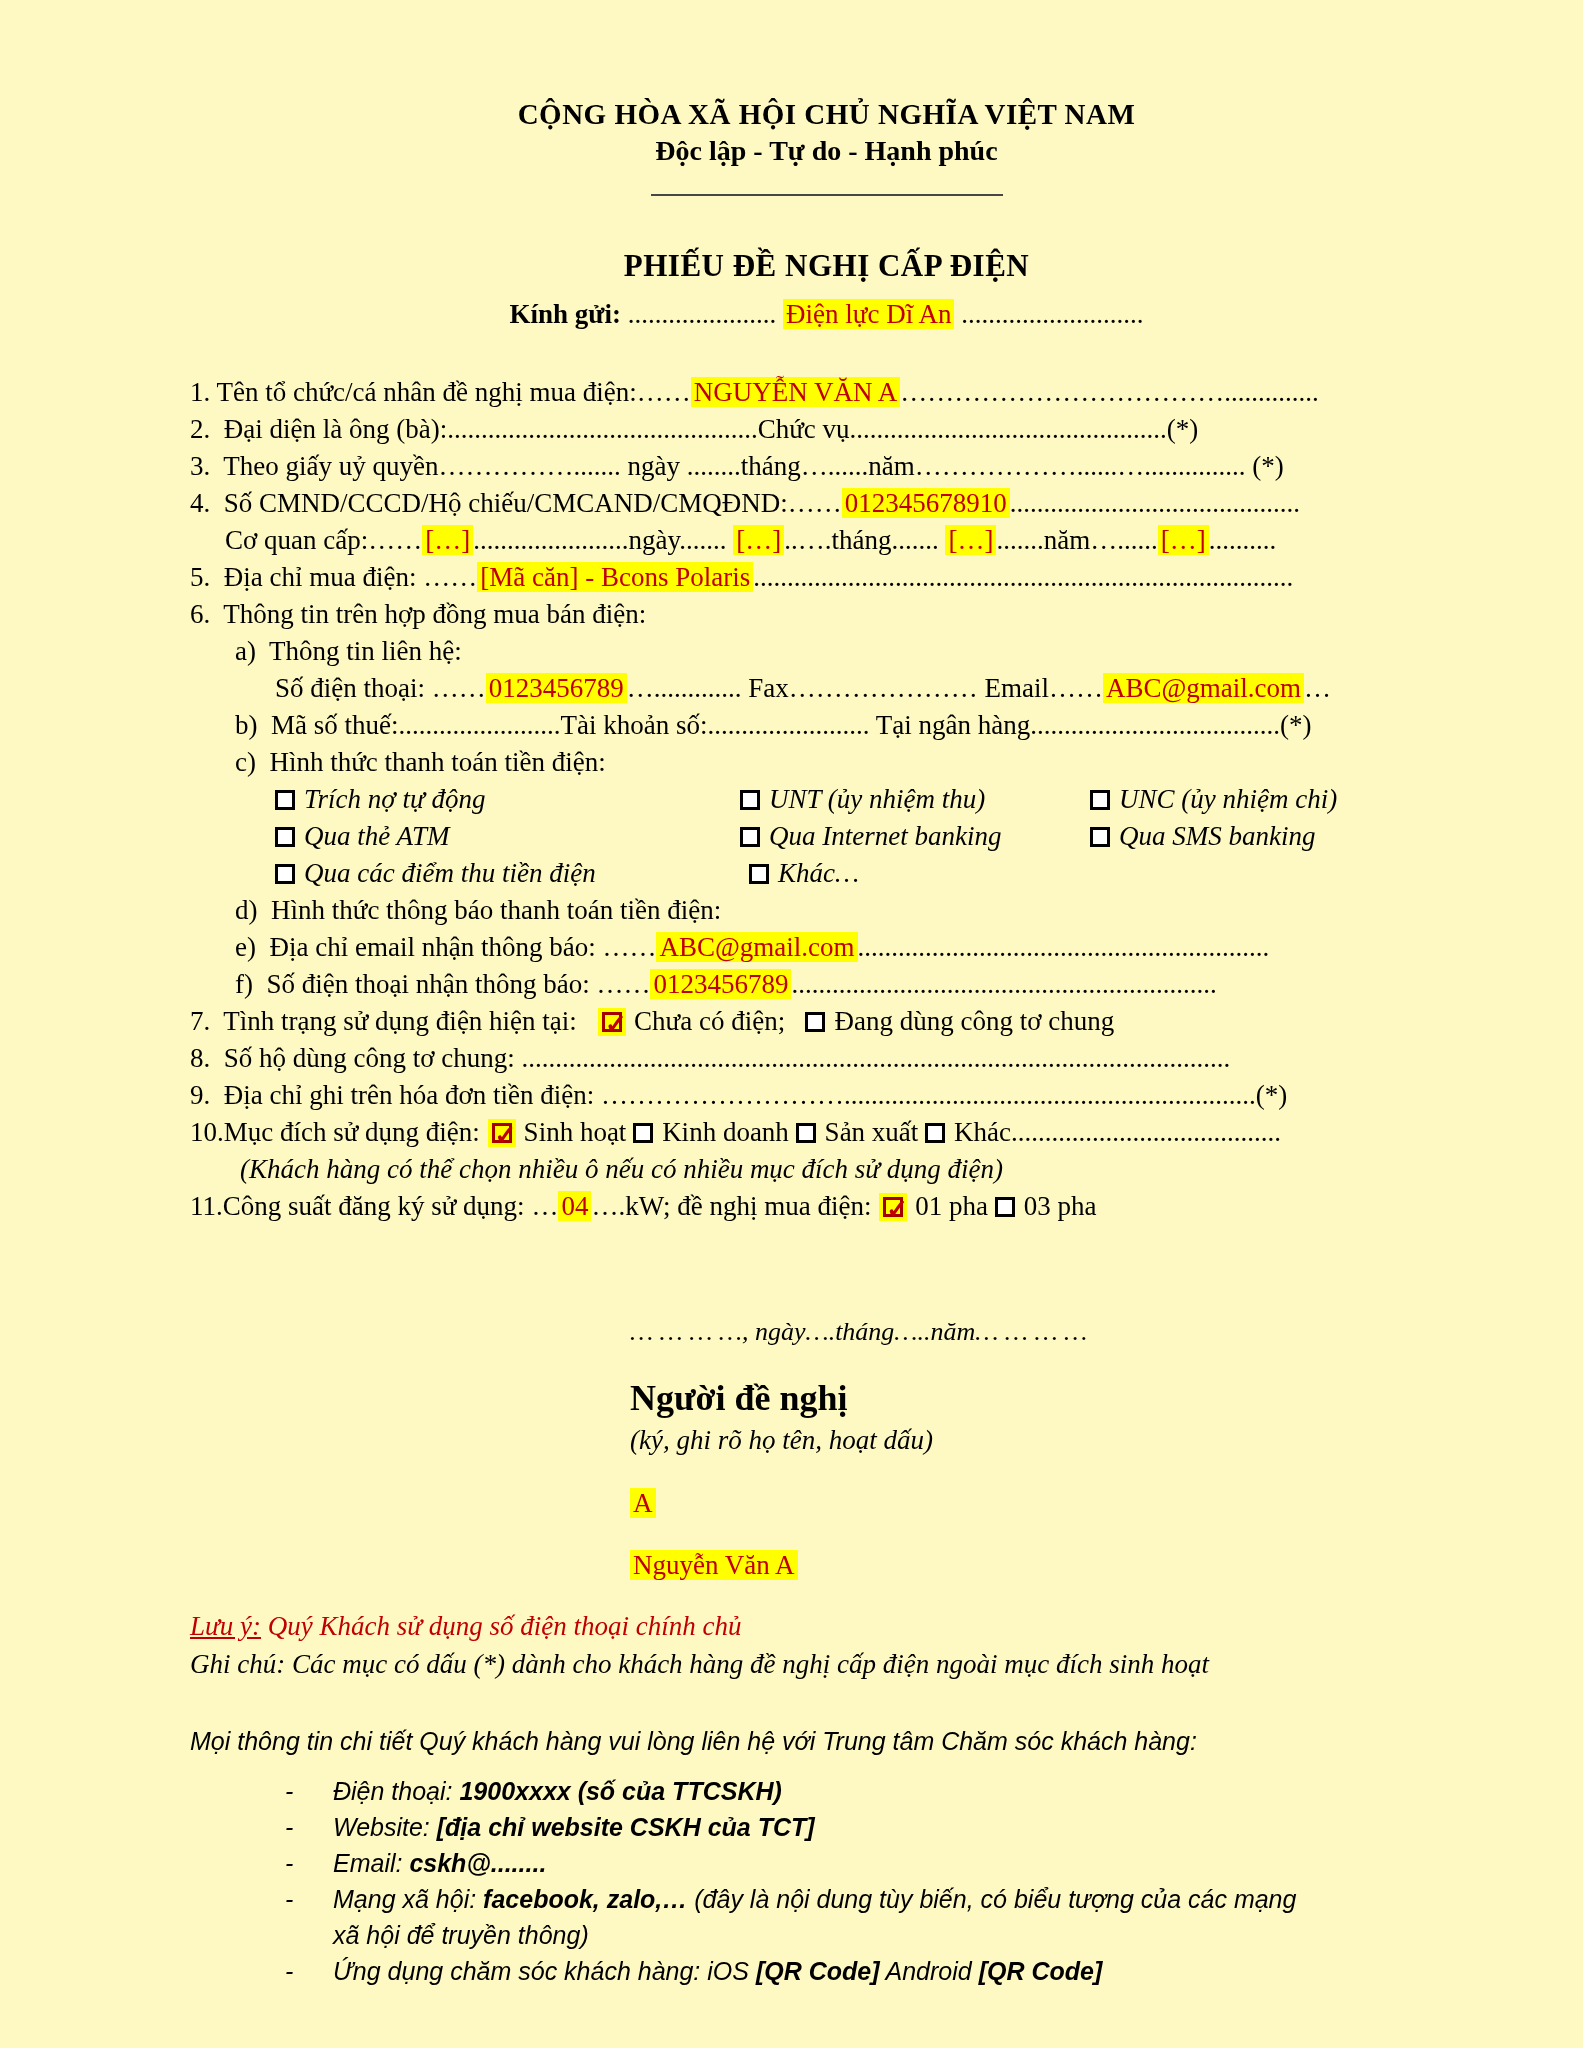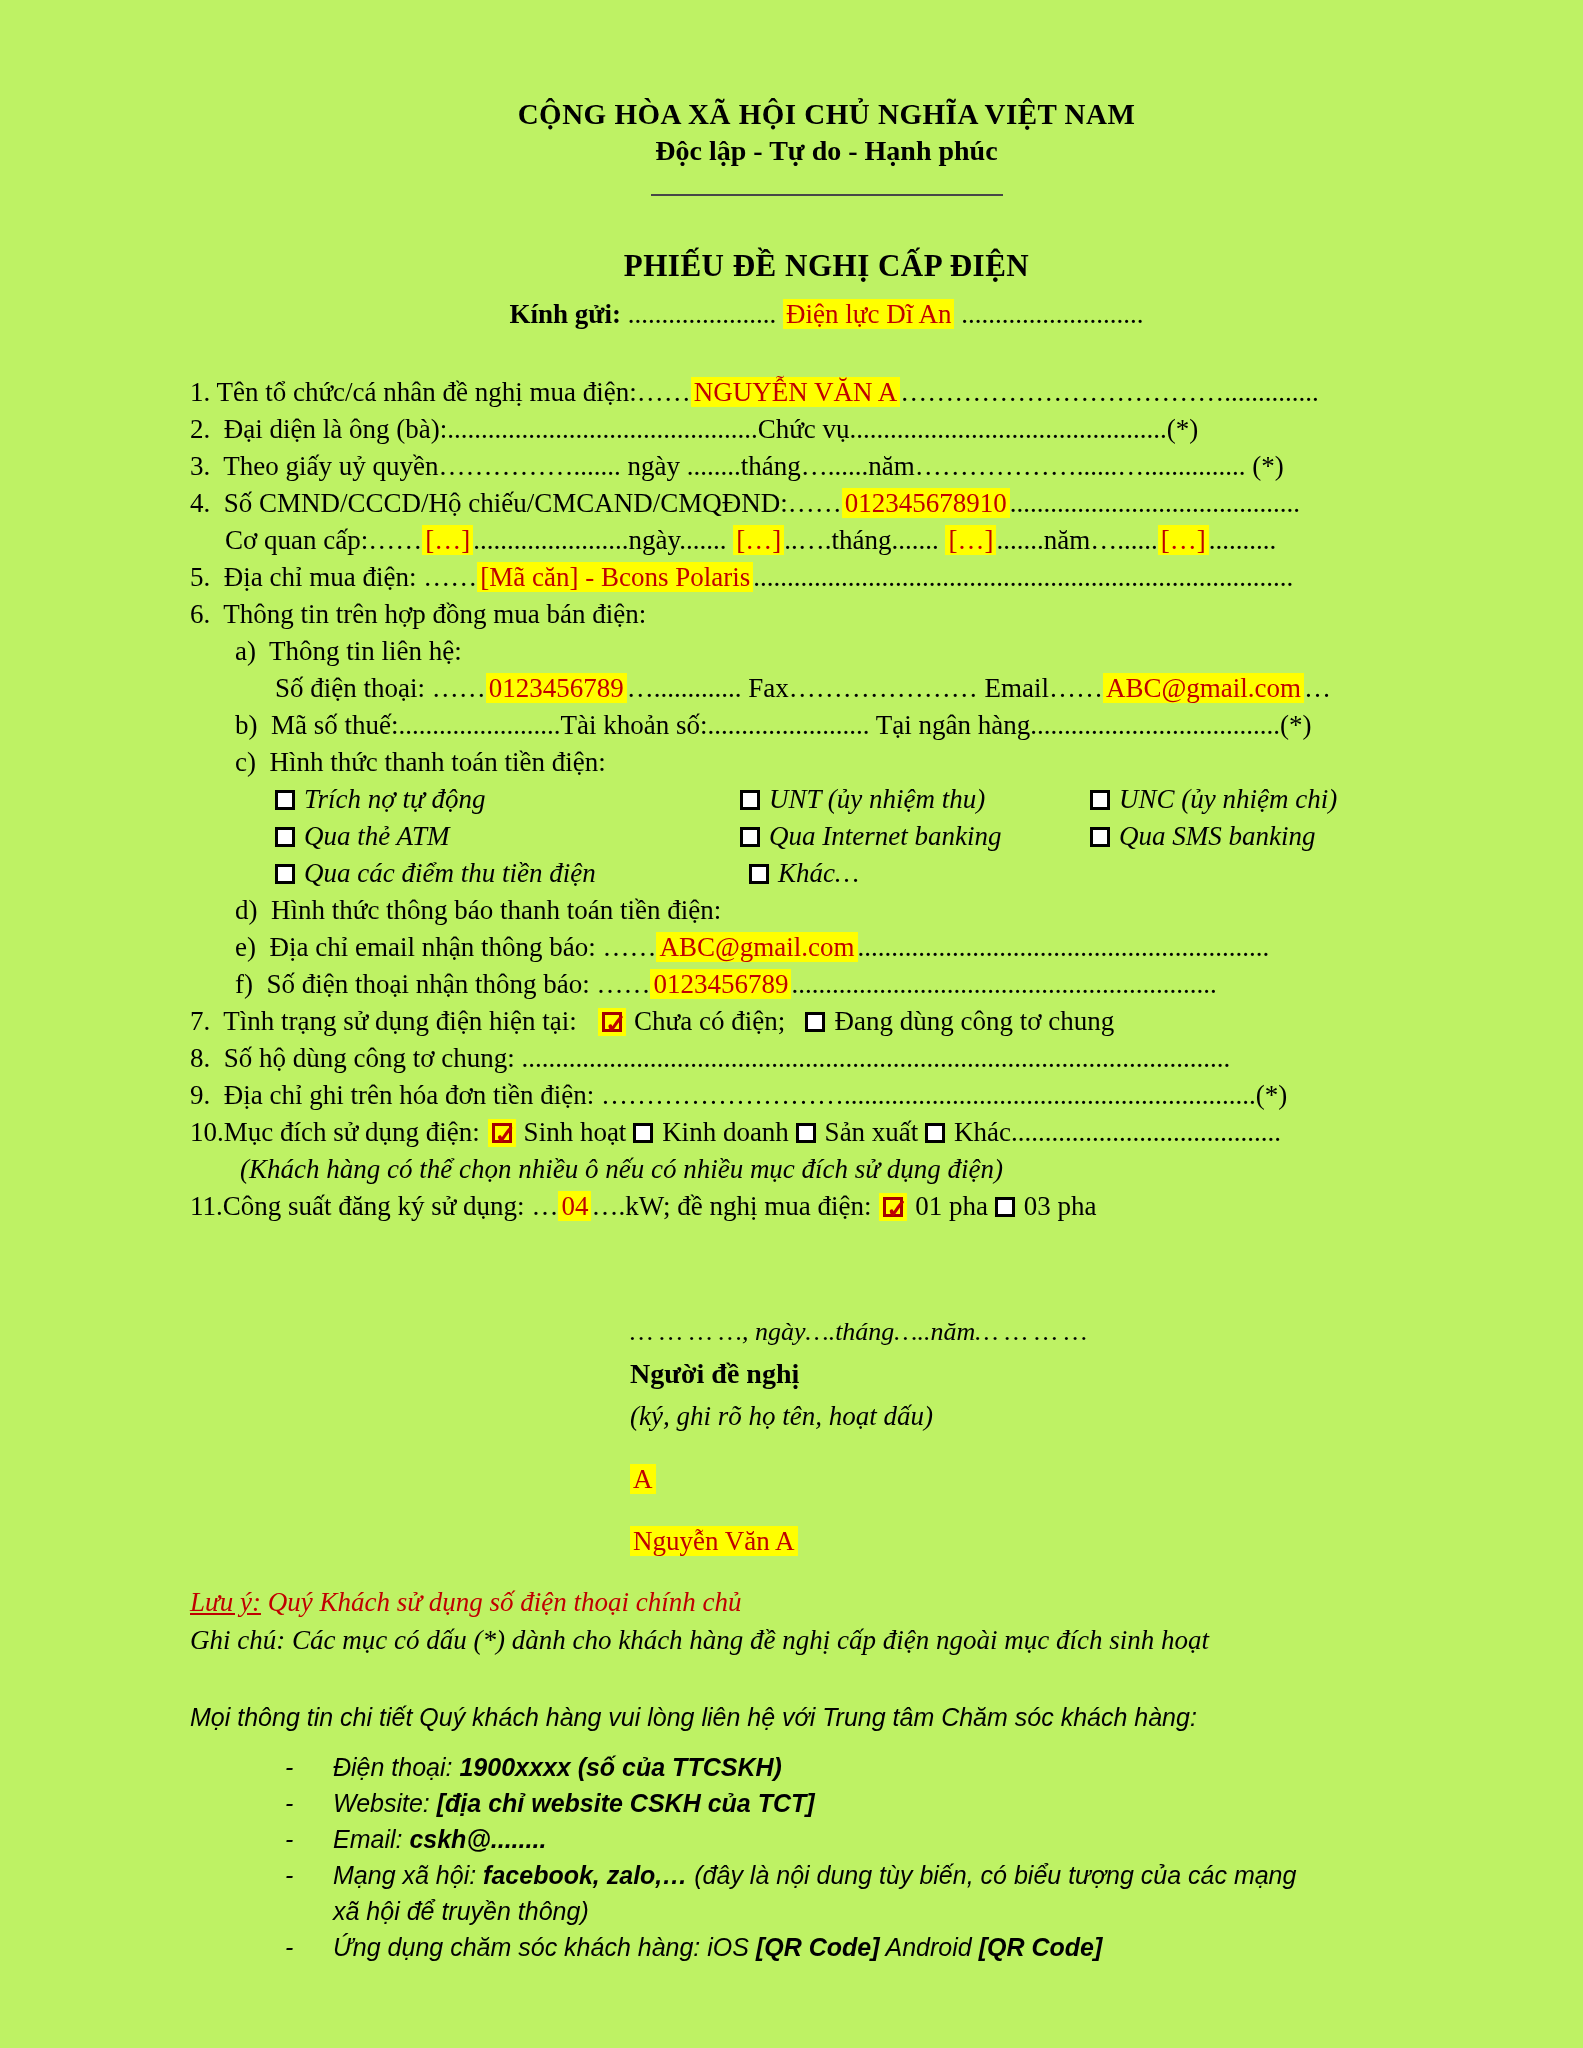--- a/index.html
+++ b/index.html
@@ -1,18 +1,18 @@
 <!DOCTYPE html>
 <html><head>
 <meta charset="utf-8">
 <style>
   html,body { margin:0; padding:0; background:#888; }
   .page {
     position:relative; width:1583px; height:2048px; margin:0 auto;
-    background:#bef264; overflow:hidden; box-sizing:border-box;
+    background:#fef9c3; overflow:hidden; box-sizing:border-box;
     padding:96px 150px 0 190px;
     font-family:"Liberation Serif", serif; color:#000;
   }
   .centered { text-align:center; margin-left:30px; }
   .country { font-size:29px; font-weight:bold; line-height:36px; letter-spacing:0.5px; }
   .motto   { font-size:28px; font-weight:bold; line-height:34px; margin-top:2px; }
   .sep     { width:352px; height:2px; background:#474747; margin:26px auto 0; }
   .doc-title { font-size:31px; font-weight:bold; line-height:40px; margin-top:50px; letter-spacing:0.5px; }
   .kinh-gui  { font-size:27px; line-height:40px; margin-top:8px; }
   .kinh-gui .lbl { font-weight:bold; }
@@ -31,21 +31,21 @@
   .cb { display:inline-block; width:20px; height:20px; border:3px solid #000;
         background:#fff; box-sizing:border-box; vertical-align:-2px; margin-right:9px; }
   .cb.checked { border-color:#a50000; background:#ffff00; position:relative;
                 box-shadow:0 0 0 4px #ffff00; margin-left:5px; margin-right:12px; }
   .cb.checked::after { content:"✓"; position:absolute; left:0px; top:-9px;
                        font-size:26px; font-weight:bold; color:#c00000; }
   .cbcol { display:inline-block; vertical-align:top;font-style:italic; }
 
   .signature { width:700px; margin:86px 0 0 440px; }
   .sig-date { font-size:26px; line-height:42px; font-style:italic; }
-  .sig-role { font-size:28px; line-height:42px; font-weight:bold; }
+  .sig-role { font-size:36px; line-height:42px; font-weight:bold;margin-top:24px; }
   .sig-note { font-size:27px; line-height:42px; font-style:italic; }
   .sig-a    { margin-top:24px; font-size:27px; line-height:36px; }
   .sig-name { margin-top:26px; font-size:27px; line-height:36px; }
 
   .notes { margin-top:24px; }
   .luu-y { font-size:27px; line-height:38px; font-style:italic; color:#c00000; }
   .luu-y .ul { text-decoration:underline; }
   .ghi-chu { font-size:27px; line-height:38px; font-style:italic; }
   .contact-intro { font-family:"Liberation Sans", sans-serif; font-size:25px;
                    font-style:italic; margin-top:40px; line-height:36px; }

